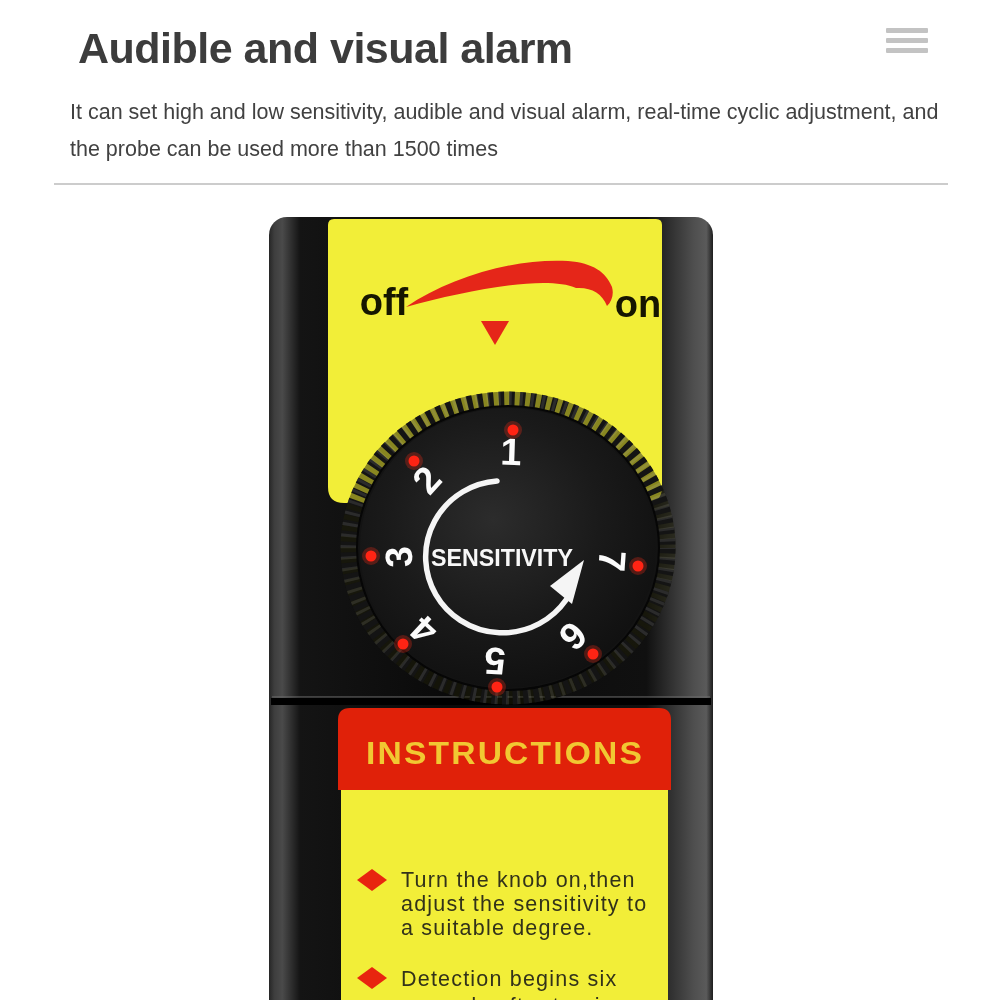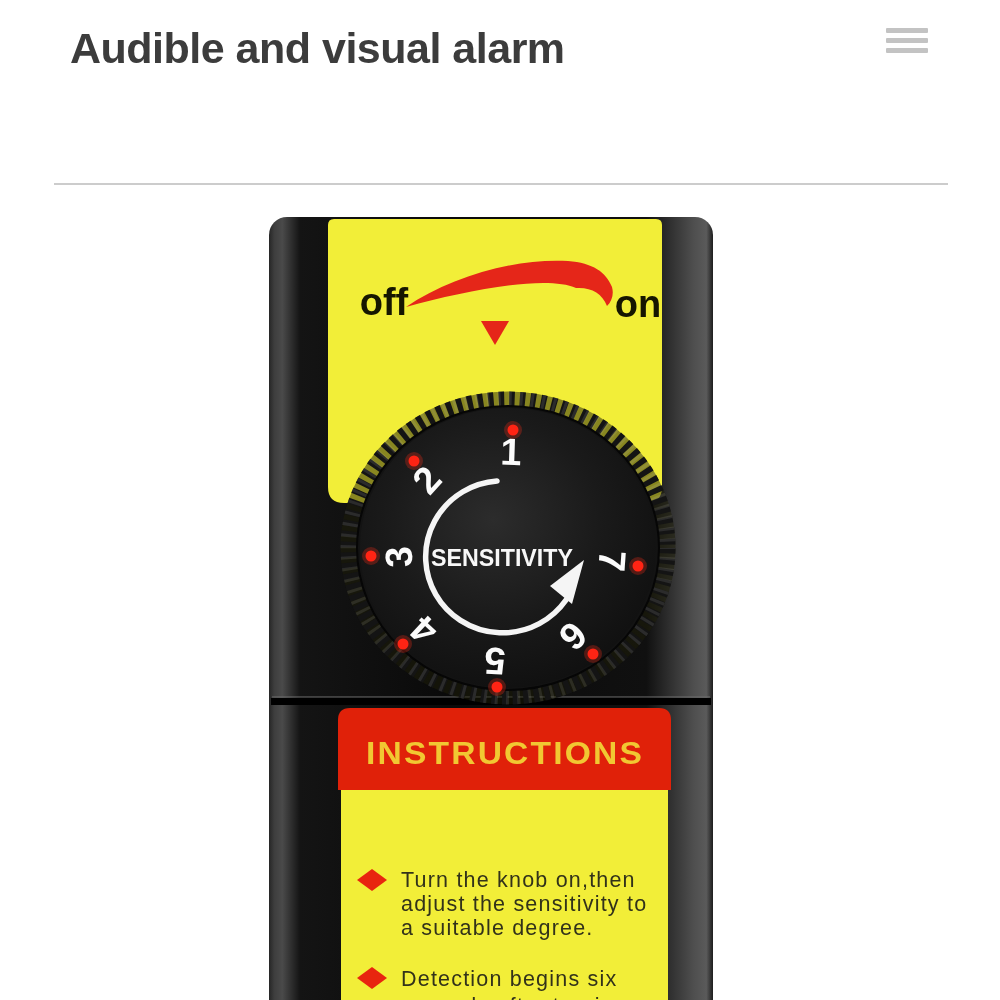--- a/index.html
+++ b/index.html
@@ -1,18 +1,18 @@
 <!DOCTYPE html>
 <html><head>
 <meta charset="utf-8">
 <style>
   html,body{margin:0;padding:0;background:#ffffff;}
   .page{position:relative;width:1000px;height:1000px;background:#ffffff;overflow:hidden;
         font-family:"Liberation Sans","DejaVu Sans",sans-serif;}
-  .title{position:absolute;left:70px;top:24px;margin:0;font-size:43px;font-weight:700;
+  .title{position:absolute;left:78px;top:24px;margin:0;font-size:43px;font-weight:700;
          color:#3c3c3c;letter-spacing:-0.5px;}
   .menu-icon{position:absolute;left:886px;top:28px;width:42px;cursor:pointer;}
   .menu-icon span{display:block;width:42px;height:5px;background:#c3c3c3;border-radius:1px;margin-bottom:5px;}
   .desc{position:absolute;left:70px;top:94px;width:900px;margin:0;font-size:21.5px;
         line-height:36.5px;color:#414141;font-weight:400;}
   .divider{position:absolute;left:54px;top:183px;width:894px;height:2px;background:#cccccc;}
   .photo{position:absolute;left:0;top:0;width:1000px;height:1000px;}
   .dialnum{font-size:38px;font-weight:700;fill:#fbfbfb;}
   .bullet-line{font-size:21.5px;letter-spacing:1.2px;fill:#32321a;font-weight:400;}
 </style>
@@ -22,20 +22,21 @@
 <div class="page">
 
   <h1 class="title">Audible and visual alarm</h1>
 
   <div class="menu-icon">
     <span></span>
     <span></span>
     <span></span>
   </div>
 
+  <p class="desc">It can set high and low sensitivity, audible and visual alarm, real-time cyclic adjustment, and the probe can be used more than 1500 times</p>
 
   <div class="divider"></div>
 
   <svg class="photo" viewBox="0 0 1000 1000">
     <defs>
       <linearGradient id="bodyGrad" x1="0" y1="0" x2="1" y2="0">
         <stop offset="0" stop-color="#262626"></stop>
         <stop offset="0.012" stop-color="#3e3e3e"></stop>
         <stop offset="0.03" stop-color="#4a4a4a"></stop>
         <stop offset="0.07" stop-color="#141414"></stop>

